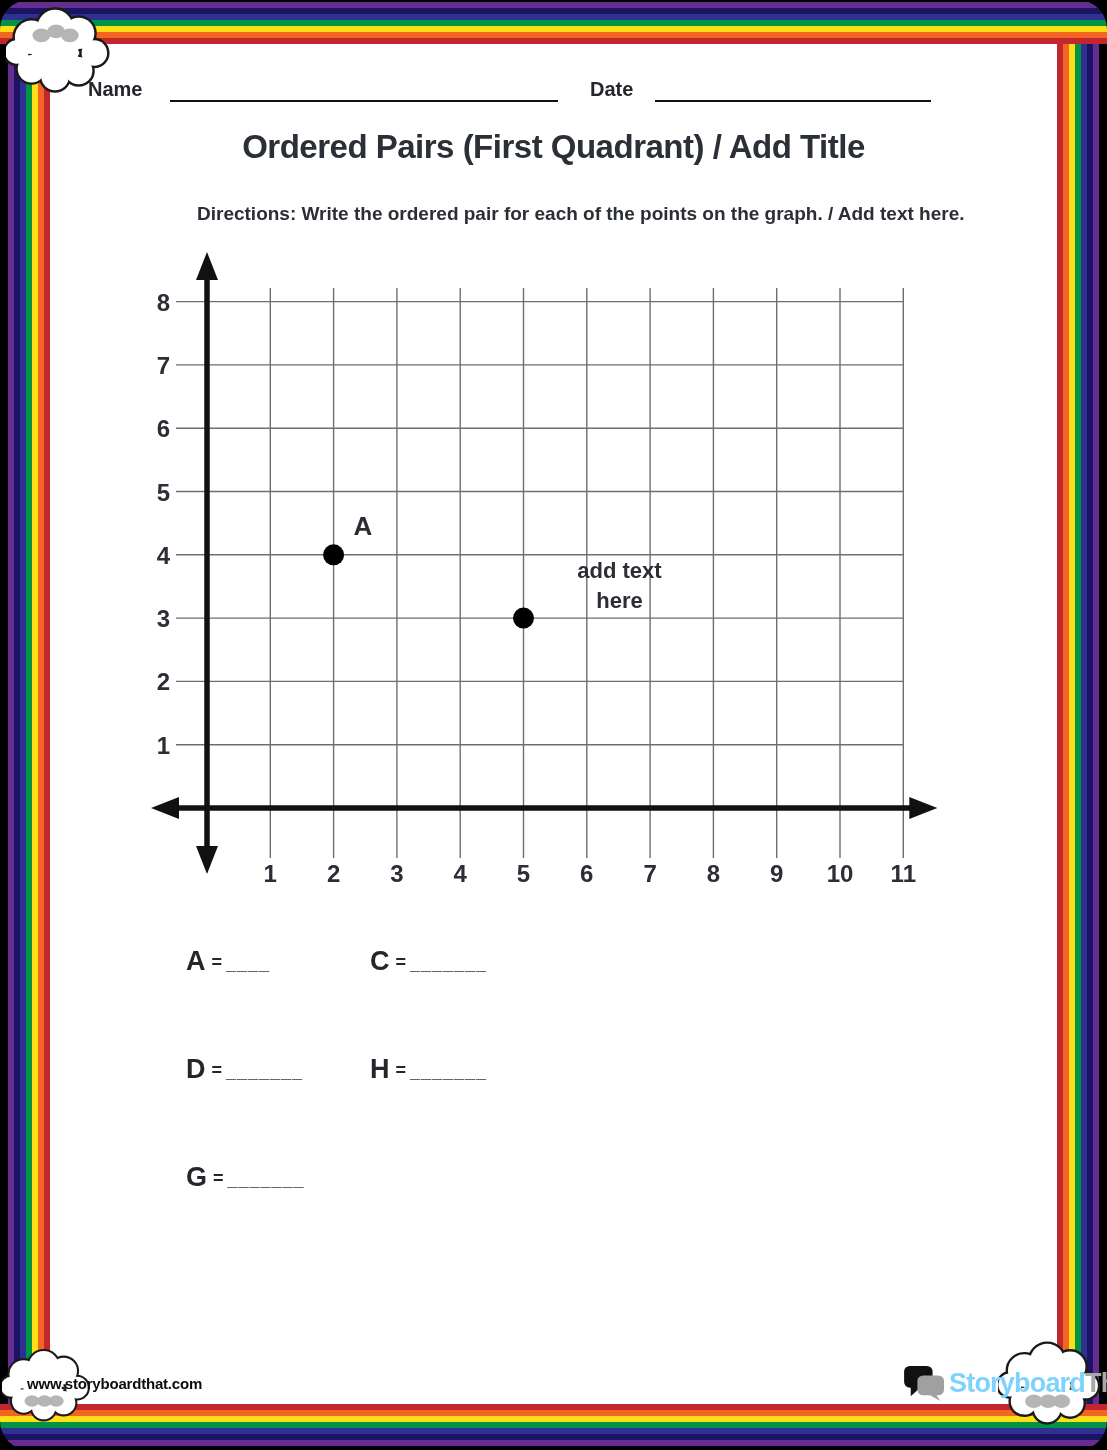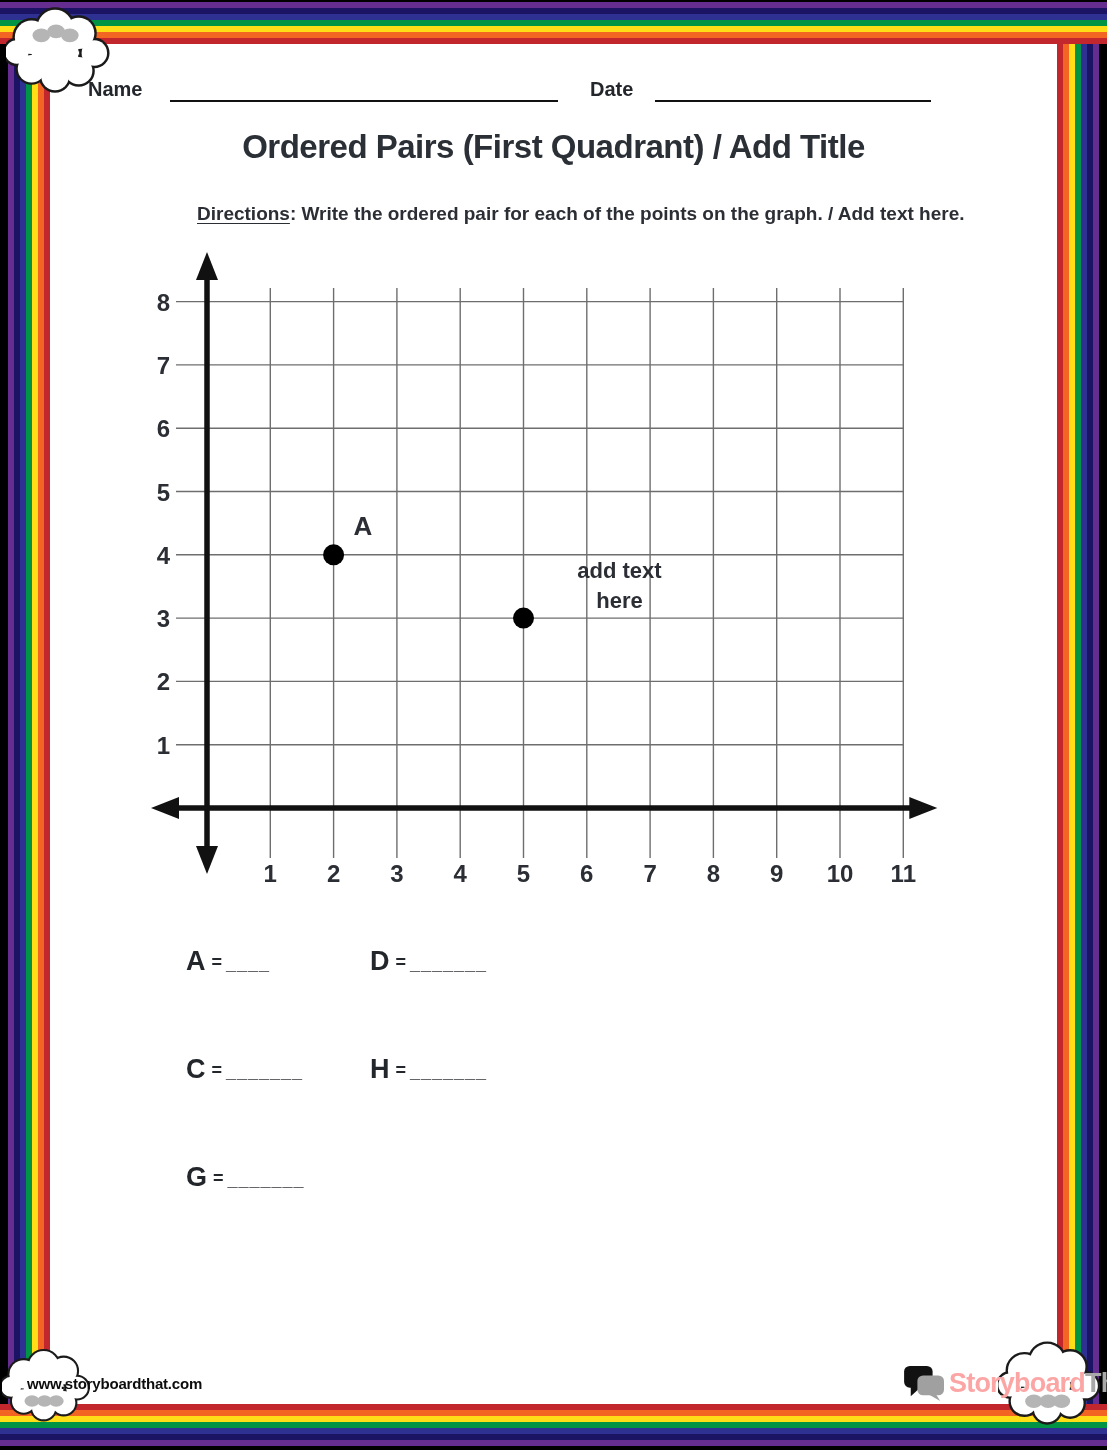--- a/index.html
+++ b/index.html
@@ -1,18 +1,18 @@
 <!DOCTYPE html>
 <html><head>
 <meta charset="utf-8">
 <style>
   * { margin:0; padding:0; box-sizing:border-box; }
   html,body { background:#000; }
   body { font-family:"Liberation Sans", sans-serif; }
-  .canvas { position:relative; width:1107px; height:1450px; background:#000; overflow:hidden; }
+  .canvas { position:relative; width:1107px; height:1450px; background:#000; overflow:hidden;border-radius:29px; }
 
   .page { position:absolute; left:24px; top:12px; right:12px; bottom:32px;
           background:#fff; box-shadow:0 0 0 3px #8f8f8f; z-index:0; }
 
   
   .rb { position:absolute; z-index:1; display:flex; }
   .rb > div { flex:1; }
   .rb-top    { left:0; right:0; top:2px;    height:42px; flex-direction:column; }
   .rb-bottom { left:0; right:0; bottom:4px; height:42px; flex-direction:column; }
   .rb-left   { left:8px;  top:44px; bottom:46px; width:42px; flex-direction:row; }
@@ -25,21 +25,21 @@
   #name-label { left:88px; top:78px; }
   #name-line  { left:170px; top:100px; width:388px; }
   #date-label { left:590px; top:78px; }
   #date-line  { left:655px; top:100px; width:276px; }
 
   .title { position:absolute; left:100px; right:100px; top:128px; text-align:center;
            font-size:33px; font-weight:bold; letter-spacing:-0.5px; color:#2b2f36; }
 
   .directions { position:absolute; left:197px; top:203px; right:120px;
                 font-size:19px; font-weight:bold; color:#2b2e34; }
-  .directions .dir-label { text-decoration:underline; text-underline-offset:3px; }
+  .directions .dir-label { text-underline-offset:3px; }
 
   .graph { position:absolute; left:140px; top:240px; width:810px; height:660px; }
 
   .answers { position:absolute; left:186px; top:946px; display:grid;
              grid-template-columns:184px 220px; grid-auto-rows:108px; }
   .ans-cell { white-space:nowrap; }
   .ans-letter { font-size:27px; font-weight:bold; color:#23262b; }
   .ans-eq { font-size:18px; font-weight:bold; color:#23262b; margin:0 4px 0 6px; vertical-align:2px; }
   .ans-blank { font-size:18px; font-weight:bold; letter-spacing:1px; color:#23262b;margin-top:48px; }
 
@@ -47,21 +47,21 @@
   #cloud-tl { left:6px;   top:4px;     width:106px; height:94px; }
   #cloud-bl { left:2px;   top:1346px;  width:90px;  height:80px; }
   #cloud-br { left:998px; top:1340px;  width:106px; height:88px; }
 
   .site-url { position:absolute; left:27px; top:1375px; z-index:4;
               font-size:15px; font-weight:bold; color:#0d0d0d; letter-spacing:-0.2px; }
 
   .logo { position:absolute; left:903px; top:1364px; z-index:4; display:flex; align-items:center; }
   .logo-icon { width:44px; height:38px; }
   .logo-text { font-size:27px; font-weight:bold; letter-spacing:-0.8px; margin-left:2px; }
-  .logo-text .lt-black { color:#fca5a5; }
+  .logo-text .lt-black { color:#7dd3fc; }
   .logo-text .lt-gray  { color:#a8a8a8; }
 </style>
 </head>
 <body>
 
 <div class="canvas">
 
   <div class="page"></div>
 
   <div class="rb rb-top">
@@ -160,22 +160,22 @@
         <text x="763.3" y="642" font-size="24" font-weight="bold" fill="#2b2e34" text-anchor="middle">11</text>
         <circle cx="193.6" cy="314.8" r="10.5" fill="#000000"></circle>
         <text x="213.6" y="294.8" font-size="26" font-weight="bold" fill="#2b2e34" text-anchor="start">A</text>
         <circle cx="383.5" cy="378.1" r="10.5" fill="#000000"></circle>
         <text x="479.5" y="338.1" font-size="22" font-weight="bold" fill="#2b2e34" text-anchor="middle">add text</text>
         <text x="479.5" y="368.1" font-size="22" font-weight="bold" fill="#2b2e34" text-anchor="middle">here</text>
       </svg>
 
     <div class="answers">
       <div class="ans-cell"><span class="ans-letter">A</span><span class="ans-eq">=</span><span class="ans-blank">____</span></div>
+      <div class="ans-cell"><span class="ans-letter">C</span><span class="ans-eq">=</span><span class="ans-blank">_______</span></div>
       <div class="ans-cell"><span class="ans-letter">D</span><span class="ans-eq">=</span><span class="ans-blank">_______</span></div>
-      <div class="ans-cell"><span class="ans-letter">C</span><span class="ans-eq">=</span><span class="ans-blank">_______</span></div>
       <div class="ans-cell"><span class="ans-letter">H</span><span class="ans-eq">=</span><span class="ans-blank">_______</span></div>
       <div class="ans-cell"><span class="ans-letter">G</span><span class="ans-eq">=</span><span class="ans-blank">_______</span></div>
     </div>
   </div>
 
   <span class="cloud" id="cloud-tl">
   <svg viewBox="0 0 108 92" width="100%" height="100%">
     <g class="cloud-stroke" stroke="#1a1a1a" stroke-width="5" fill="#ffffff">
       <circle cx="26" cy="32" r="17"></circle>
           <circle cx="50" cy="22" r="18"></circle>

